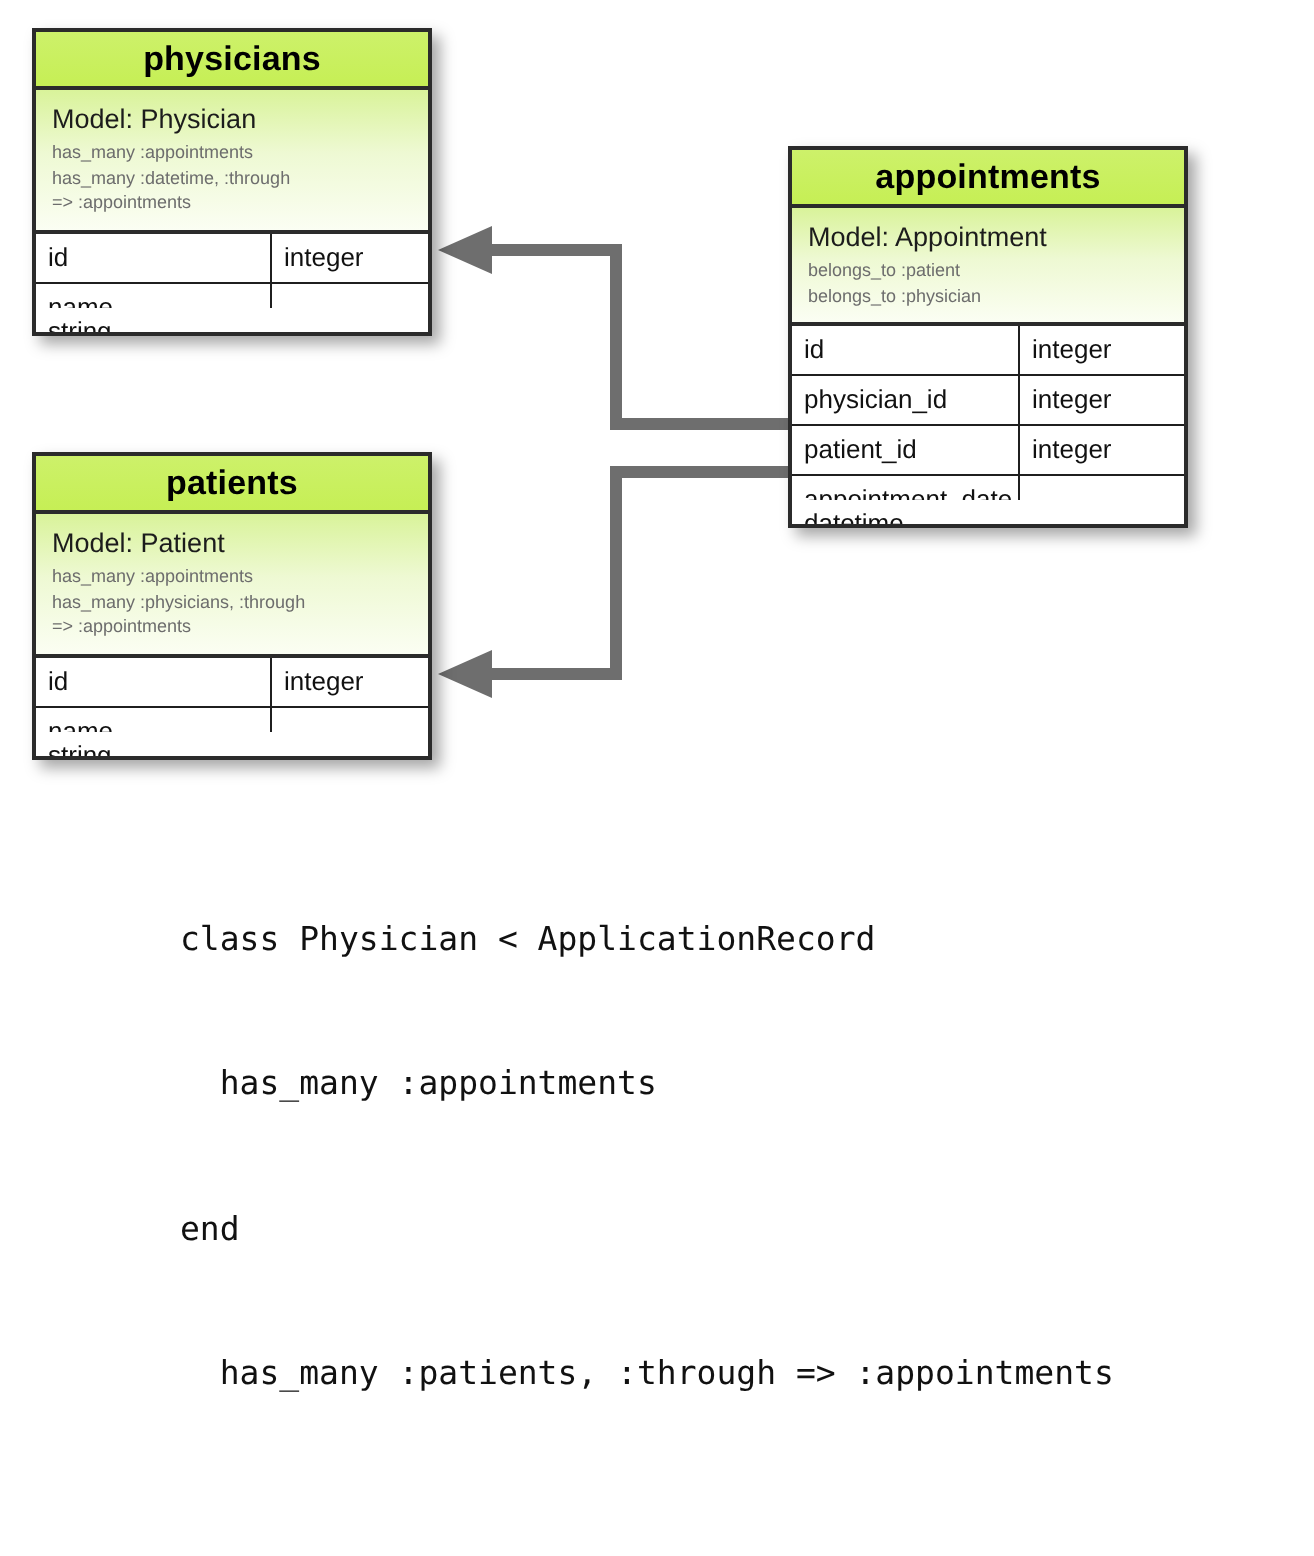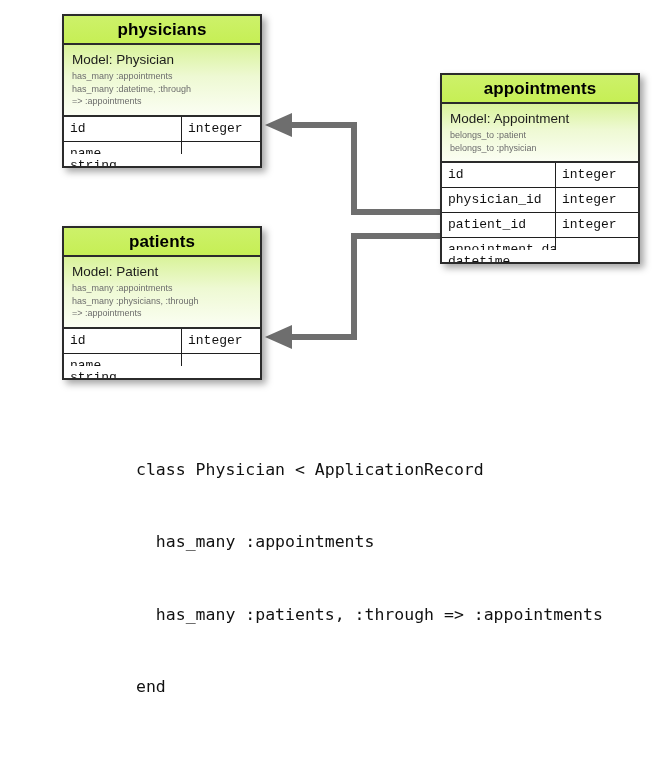--- a/index.html
+++ b/index.html
@@ -13,21 +13,20 @@
     font-family: "Liberation Sans", sans-serif;
     position: relative;
     overflow: hidden;
   }
 
   #canvas {
     position: absolute;
     left: 0; top: 0;
     width: 578px;
     height: 778px;
-    margin-left: 46px;
   }
 
   
   .er-table {
     position: absolute;
     box-sizing: border-box;
     border: 2px solid #2b2b2b;
     background: #ffffff;
     box-shadow: 4px 4px 7px rgba(0,0,0,0.35);
   }
@@ -71,21 +70,20 @@
   }
   .er-row:last-child { border-bottom: none; flex-direction: column; }
   .er-col-name, .er-col-type {
     box-sizing: border-box;
     font-size: 13px;
     color: #111111;
     line-height: 23px;
     padding-left: 6px;
     overflow: hidden;
     white-space: nowrap;
-    font-family: Liberation Mono, monospace;
   }
   .er-col-name { border-right: 1px solid #1f1f1f; }
 
   
   #tbl-physicians  { left: 16px;  top: 14px;  width: 200px; }
   #tbl-physicians  .er-col-name { width: 118px; }
   #tbl-physicians  .er-col-type { width: 78px; }
 
   #tbl-patients    { left: 16px;  top: 226px; width: 200px; }
   #tbl-patients    .er-col-name { width: 118px; }
@@ -208,22 +206,22 @@
       <div class="er-row">
         <div class="er-col-name">appointment_date</div>
         <div class="er-col-type">datetime</div>
       </div>
     </div>
   </div>
 
   <div id="code-listing">
     <div class="code-line">class Physician &lt; ApplicationRecord</div>
     <div class="code-line">  has_many :appointments</div>
+    <div class="code-line">end</div>
     <div class="code-line">  has_many :patients, :through =&gt; :appointments</div>
-    <div class="code-line">end</div>
     <div class="code-blank"></div>
     
     
     
     
     
     
     
     
     

